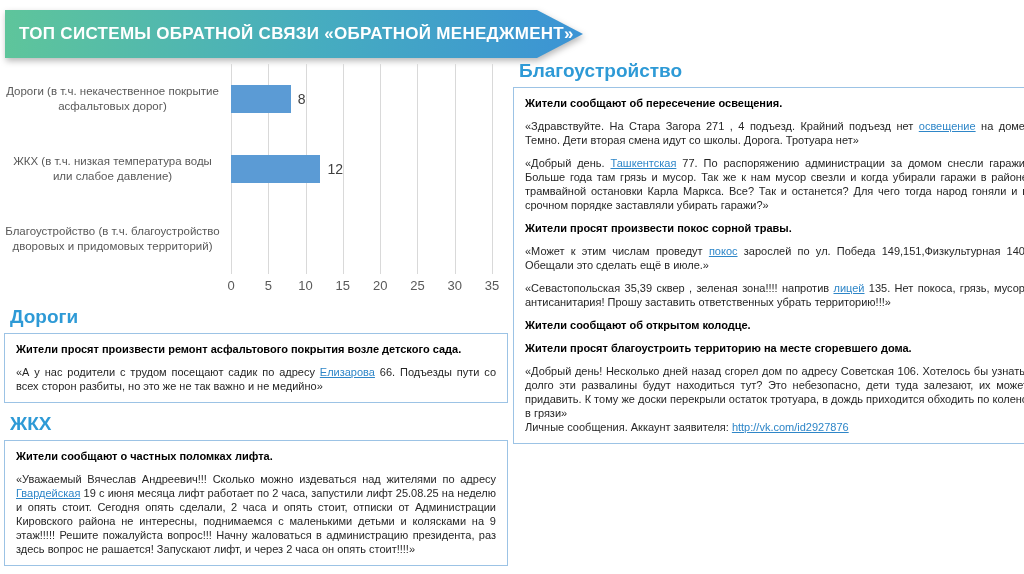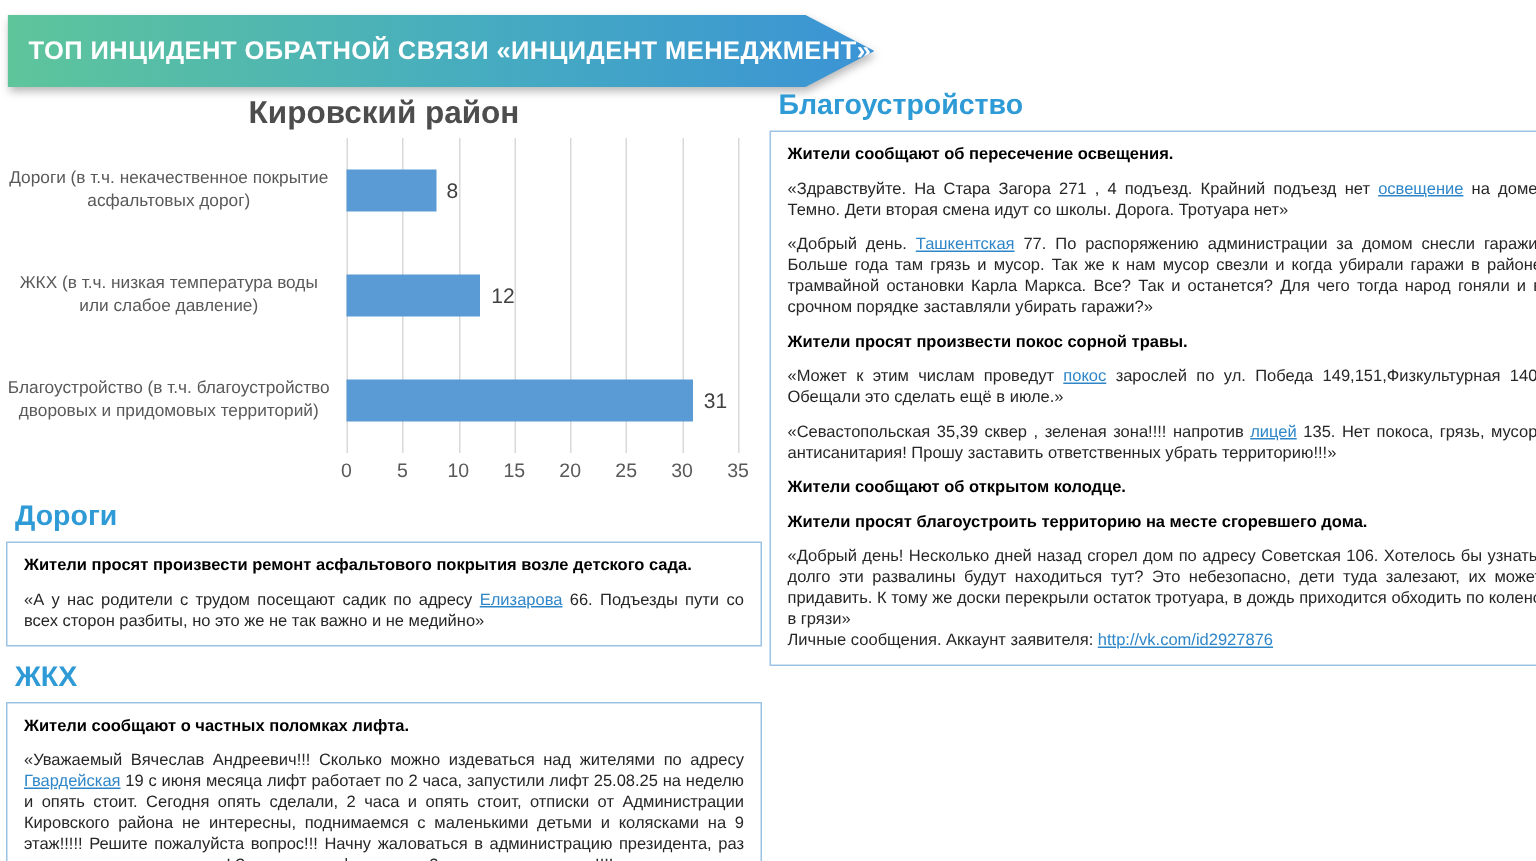--- a/index.html
+++ b/index.html
@@ -45,27 +45,26 @@
   .para.tight{margin-top:-9px;}
   .lnk{color:#2E86C8;text-decoration:underline;cursor:pointer;}
 </style>
 </head>
 <body>
 
 <div class="page">
 
   <div class="banner-wrap">
     <div class="banner">
-      <span class="banner-title">ТОП ИНЦИДЕНТ ОБРАТНОЙ СВЯЗИ «ИНЦИДЕНТ МЕНЕДЖМЕНТ»</span>
+      <span class="banner-title">ТОП СИСТЕМЫ ОБРАТНОЙ СВЯЗИ «ОБРАТНОЙ МЕНЕДЖМЕНТ»</span>
     </div>
   </div>
 
   <div class="left-col">
     <div>
-      <div class="chart-title">Кировский район</div>
       <div class="chart-body">
         <div class="grid" id="chart-grid">
             <div class="gridline" style="left: 0%;"></div>
             <div class="gridline" style="left: 14.2857%;"></div>
             <div class="gridline" style="left: 28.5714%;"></div>
             <div class="gridline" style="left: 42.8571%;"></div>
             <div class="gridline" style="left: 57.1429%;"></div>
             <div class="gridline" style="left: 71.4286%;"></div>
             <div class="gridline" style="left: 85.7143%;"></div>
             <div class="gridline" style="left: 100%;"></div>
@@ -80,24 +79,20 @@
             </div>
             <div class="chart-row">
               <div class="row-label">ЖКХ (в т.ч. низкая температура воды или слабое давление)</div>
               <div class="row-plot">
                 <div class="bar" style="width: 34.2857%; background: rgb(91, 155, 213);"></div>
                 <span class="val">12</span>
               </div>
             </div>
             <div class="chart-row">
               <div class="row-label">Благоустройство (в т.ч. благоустройство дворовых и придомовых территорий)</div>
-              <div class="row-plot">
-                <div class="bar" style="width: 88.5714%; background: rgb(91, 155, 213);"></div>
-                <span class="val">31</span>
-              </div>
             </div>
           </div>
       </div>
       <div class="axis" id="chart-axis">
           <span style="left: 0%;">0</span>
           <span style="left: 14.2857%;">5</span>
           <span style="left: 28.5714%;">10</span>
           <span style="left: 42.8571%;">15</span>
           <span style="left: 57.1429%;">20</span>
           <span style="left: 71.4286%;">25</span>

